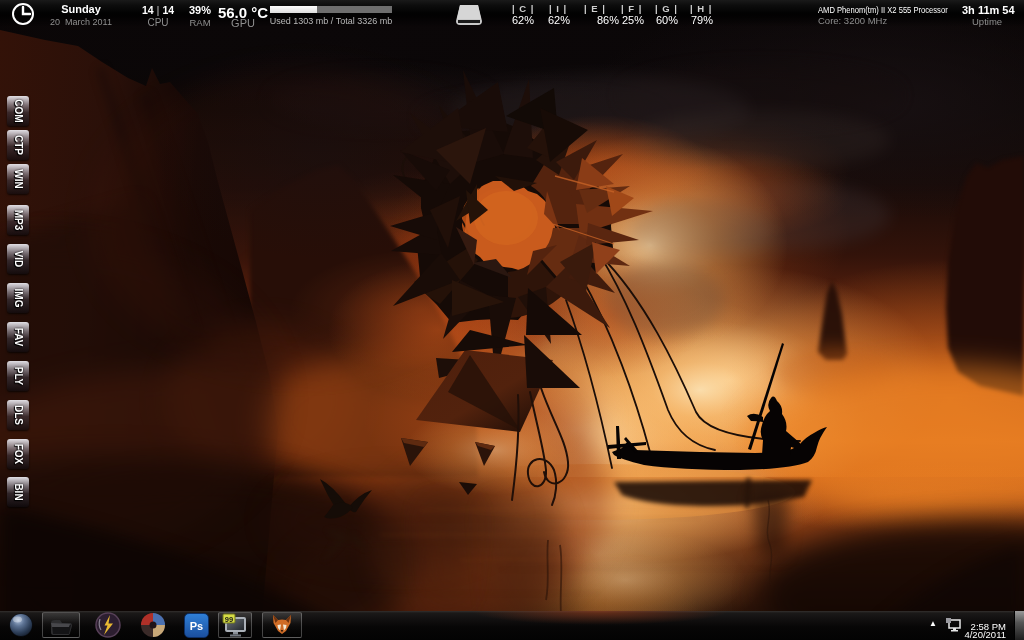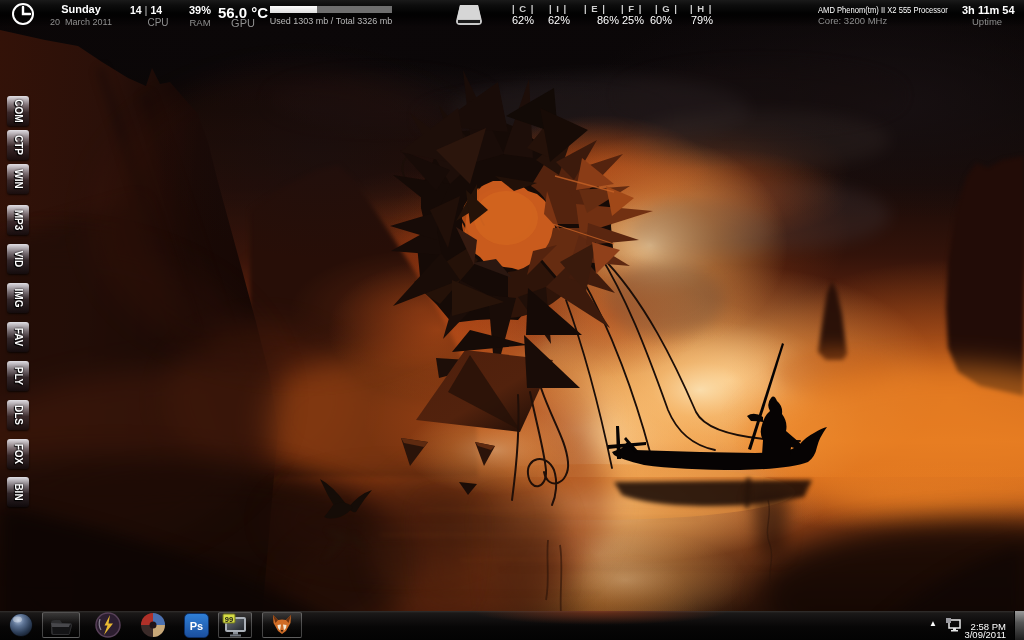--- a/index.html
+++ b/index.html
@@ -327,21 +327,21 @@
 <path d="M1024,640 L1024,545 Q940,568 870,636 L870,640 Z" fill="#0f0604" opacity="0.75" filter="url(#b8)"></path>
 </svg>
 
 <div id="topbar">
  <svg width="44" height="30" style="position:absolute;left:0;top:0">
   <circle cx="23" cy="14" r="10" fill="none" stroke="#fff" stroke-width="2"></circle>
   <path d="M23,7 L23,14 L30,14" fill="none" stroke="#fff" stroke-width="2.4" stroke-linecap="round"></path>
  </svg>
  <div class="tb" style="left:46px;top:3px;width:70px;text-align:center;font-size:11px;font-weight:bold;">Sunday</div>
  <div class="tb tbl" style="left:46px;top:17px;width:70px;text-align:center;font-size:9px;">20&nbsp;&nbsp;March&nbsp;2011</div>
- <div class="tb" style="left:130px;top:4px;width:56px;text-align:left;font-size:10.5px;font-weight:bold;">14&nbsp;<span style="color:#888">|</span>&nbsp;14</div>
+ <div class="tb" style="left:130px;top:4px;width:56px;text-align:center;font-size:10.5px;font-weight:bold;">14&nbsp;<span style="color:#888">|</span>&nbsp;14</div>
  <div class="tb tbl" style="left:130px;top:17px;width:56px;text-align:center;font-size:10px;">CPU</div>
  <div class="tb" style="left:180px;top:4px;width:40px;text-align:center;font-size:11px;font-weight:bold;">39%</div>
  <div class="tb tbl" style="left:180px;top:17px;width:40px;text-align:center;font-size:9.5px;">RAM</div>
  <div class="tb" style="left:214px;top:4px;width:58px;text-align:center;font-size:15px;font-weight:bold;">56.0 °C</div>
  <div class="tb tbl" style="left:214px;top:17px;width:58px;text-align:center;font-size:11px;">GPU</div>
  <div style="position:absolute;left:270px;top:6px;width:122px;height:7px;background:#6e6e6e;">
    <div style="position:absolute;left:0;top:0;width:47px;height:7px;background:linear-gradient(180deg,#fff,#ddd);"></div>
  </div>
  <div class="tb tbl" style="left:268px;top:16px;width:126px;text-align:center;font-size:9px;color:#b8b8b8;">Used 1303 mb / Total 3326 mb</div>
 
@@ -357,21 +357,21 @@
    <span style="position:absolute;left:79px;">| E |</span>
    <span style="position:absolute;left:116px;">| F |</span>
    <span style="position:absolute;left:150px;">| G |</span>
    <span style="position:absolute;left:185px;">| H |</span>
  </div>
  <div class="tb" style="left:505px;top:14px;font-size:11px;color:#fff;">
    <span style="position:absolute;left:7px;">62%</span>
    <span style="position:absolute;left:43px;">62%</span>
    <span style="position:absolute;left:80px;padding-left:12px;">86%</span>
    <span style="position:absolute;left:117px;">25%</span>
-   <span style="position:absolute;left:145px;">60%</span>
+   <span style="position:absolute;left:151px;">60%</span>
    <span style="position:absolute;left:186px;">79%</span>
  </div>
  <div class="tb" style="left:818px;top:4px;font-size:9.5px;width:128px;transform:scaleX(0.80);transform-origin:0 0;white-space:nowrap;">AMD Phenom(tm) II X2 555 Processor</div>
  <div class="tb tbl" style="left:818px;top:15px;font-size:9.5px;">Core: 3200 MHz</div>
  <div class="tb" style="left:962px;top:4px;font-size:11px;font-weight:bold;">3h 11m 54</div>
  <div class="tb tbl" style="left:972px;top:16px;font-size:9.5px;">Uptime</div>
 </div>
 
 <div id="sidebar">
  <div class="sbtn" style="top:96px;">
@@ -480,16 +480,16 @@
  </svg>
 
  <div class="tray" style="left:929px;top:8px;font-size:8px;">▲</div>
  <svg width="18" height="16" style="position:absolute;left:944px;top:7px">
   <rect x="5" y="2" width="11" height="8" fill="none" stroke="#e8e8e8" stroke-width="1.5"></rect>
   <rect x="9" y="10" width="3" height="2" fill="#e8e8e8"></rect>
   <rect x="7" y="12" width="7" height="1.5" fill="#e8e8e8"></rect>
   <rect x="2" y="0" width="5" height="5" fill="#9a9aa0"></rect>
  </svg>
  <div class="tray" style="left:940px;top:10px;width:66px;text-align:right;">2:58 PM</div>
- <div class="tray" style="left:940px;top:18px;width:66px;text-align:right;">3/09/2011</div>
+ <div class="tray" style="left:940px;top:18px;width:66px;text-align:right;">4/20/2011</div>
 </div>
 <div id="showdesk"></div>
 </div>
 
 </body></html>

